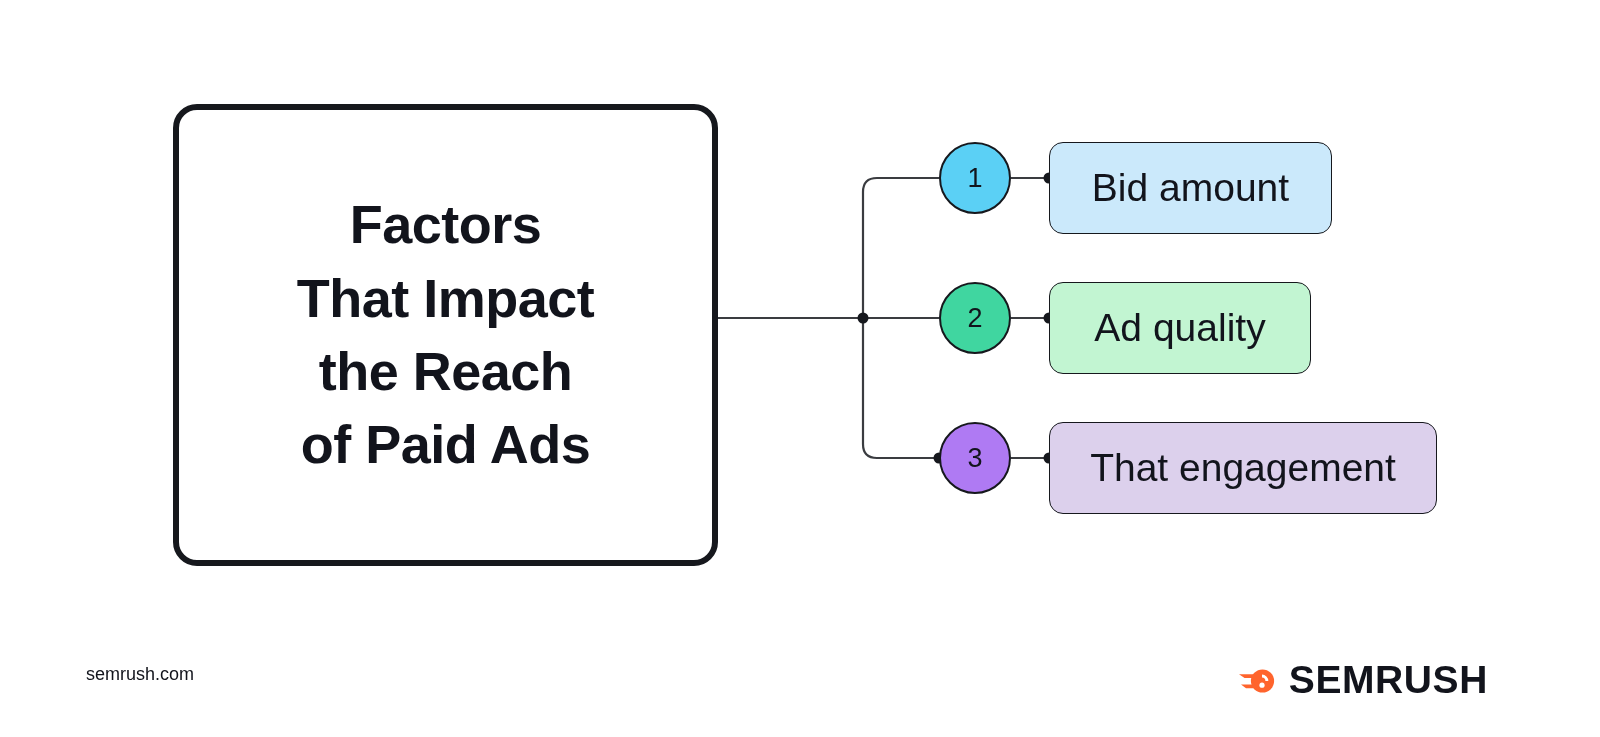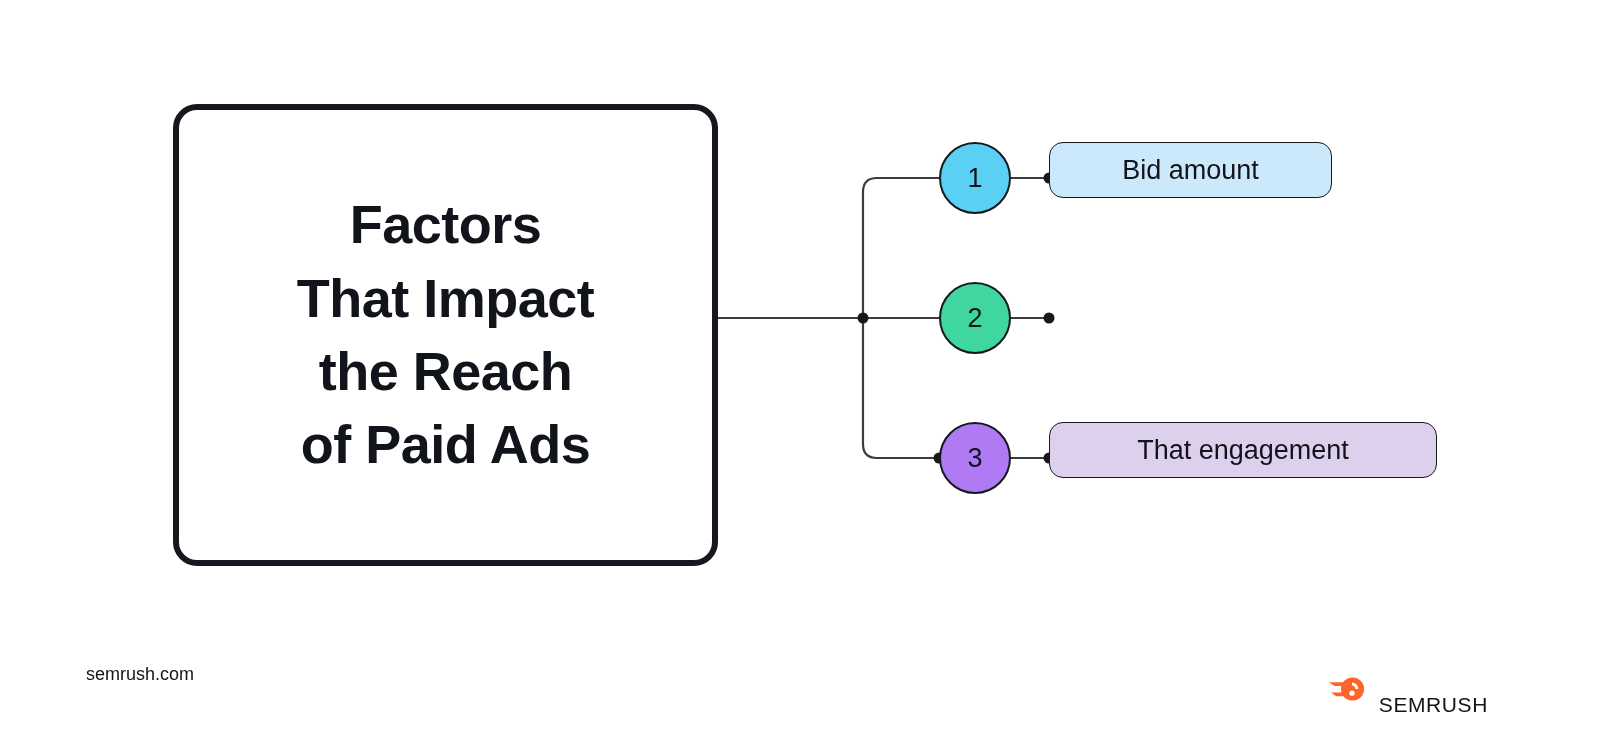--- a/index.html
+++ b/index.html
@@ -68,27 +68,27 @@
     justify-content: center;
     font-size: 27px;
     font-weight: normal;
     color: #12141c;
   }
 
   
   .pill {
     position: absolute;
     box-sizing: border-box;
-    height: 56px;
+    height: 92px;
     border: 1.6px solid #16181d;
     border-radius: 14px;
     display: flex;
     align-items: center;
     justify-content: center;
-    font-size: 27px;
+    font-size: 39px;
     color: #12141c;
     padding: 0 28px;
   }
 
   
   .footer-url {
     position: absolute;
     left: 86px;
     top: 664px;
     font-size: 18px;
@@ -101,26 +101,25 @@
     display: flex;
     align-items: center;
     gap: 12px;
   }
   .logo-mark {
     display: block;
     width: 38px;
     height: 30px;
   }
   .logo-text {
-    font-size: 21px;
-    font-weight: normal;
+    font-size: 39px;
+    font-weight: bold;
     letter-spacing: 0.6px;
     color: #12141c;
     line-height: 1;
-    margin-top: 34px;
   }
 </style>
 </head>
 <body>
 
 <div id="canvas" style="width: 1600px; height: 737px; background: rgb(255, 255, 255);">
 
   <div class="main-box" style="border-color: rgb(22, 24, 29); background: rgb(255, 255, 255);">
     <div class="main-title">Factors
 That Impact
@@ -155,20 +154,23 @@
   <div class="num-circle" style="left: 939px; top: 142px; background: rgb(91, 208, 245);">
     <span>1</span>
   </div>
   <div class="pill" style="left: 1049px; top: 142px; width: 283px; background: rgb(203, 233, 251);">
     <span>Bid amount</span>
   </div>
 
   <div class="num-circle" style="left: 939px; top: 282px; background: rgb(64, 214, 160);">
     <span>2</span>
   </div>
+  <div class="pill" style="left: 1049px; top: 282px; width: 262px; background: rgb(194, 245, 210);">
+    <span>Ad quality</span>
+  </div>
 
   <div class="num-circle" style="left: 939px; top: 422px; background: rgb(175, 122, 243);">
     <span>3</span>
   </div>
   <div class="pill" style="left: 1049px; top: 422px; width: 388px; background: rgb(220, 208, 236);">
     <span>That engagement</span>
   </div>
 
   <div class="footer-url">semrush.com</div>
 

